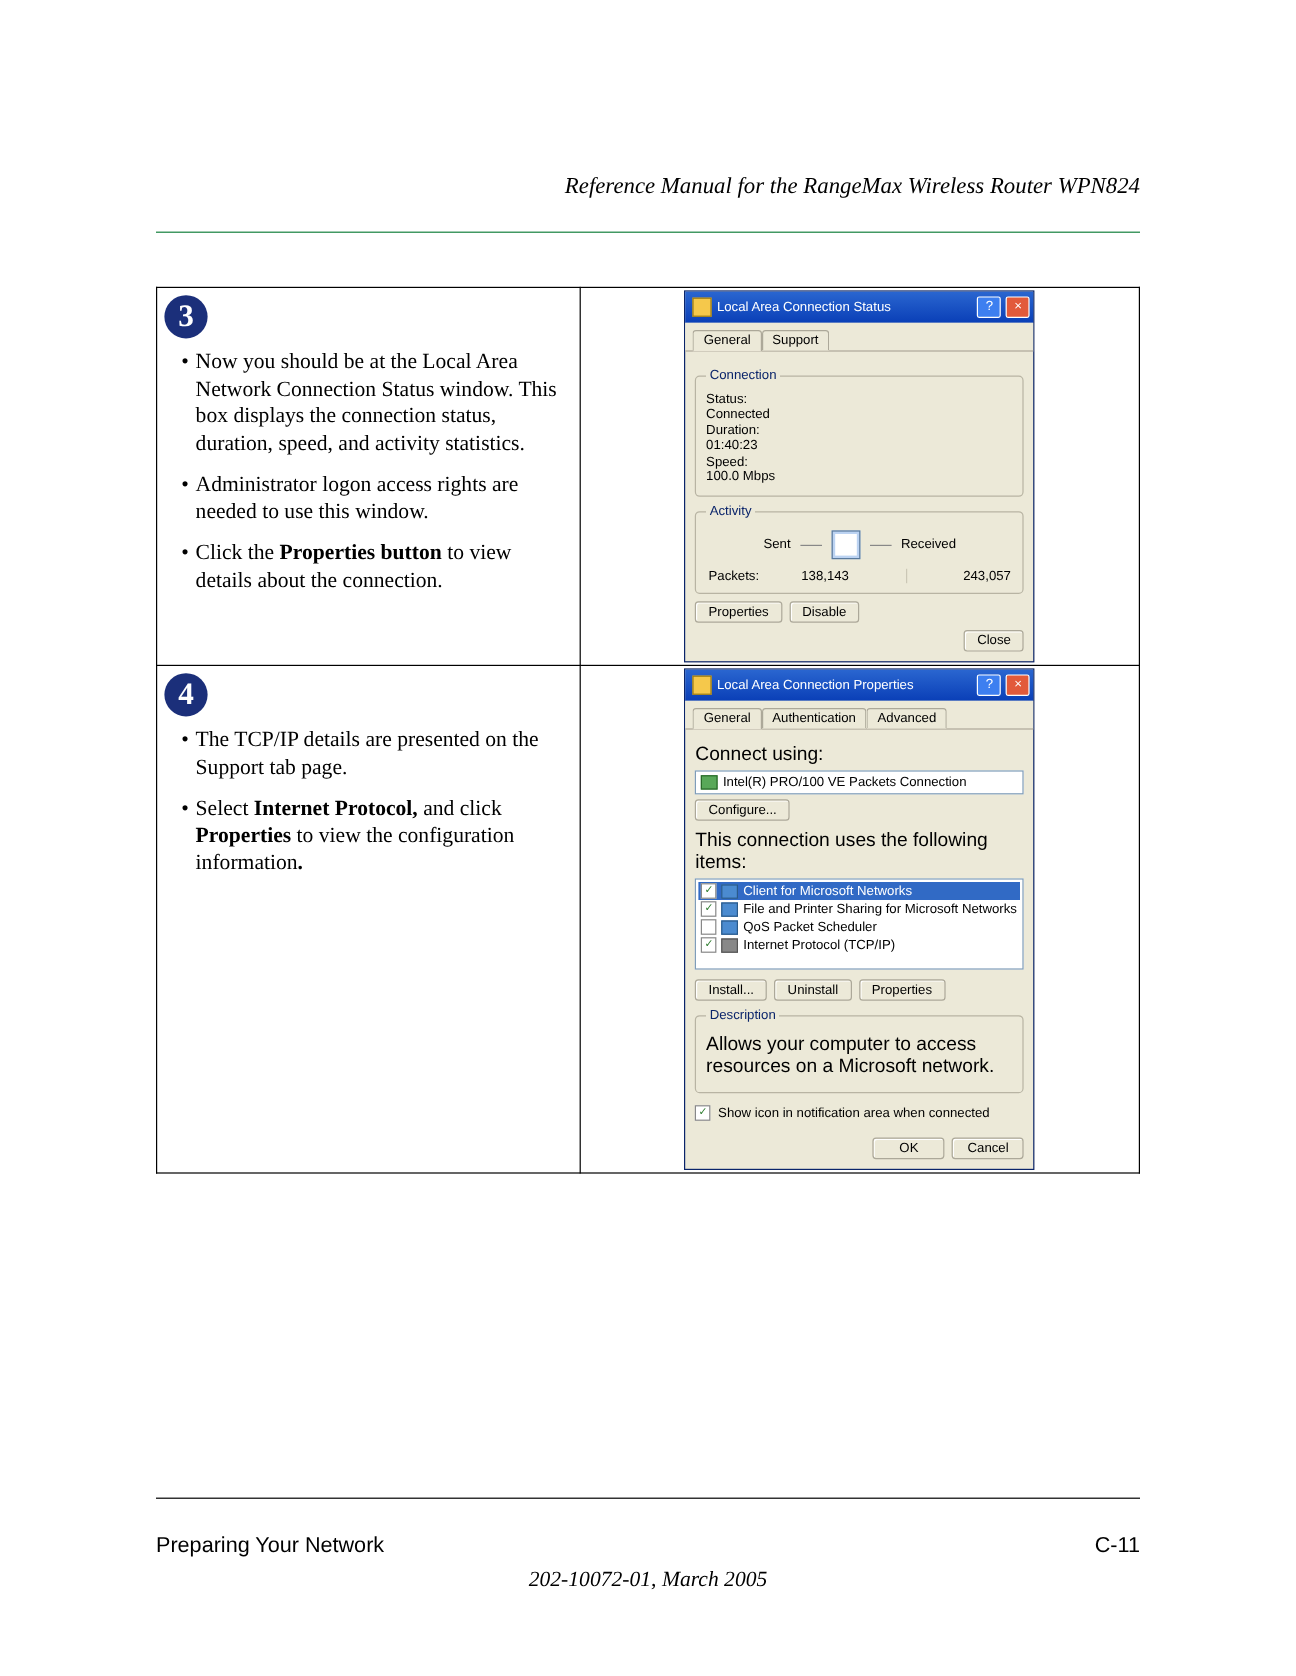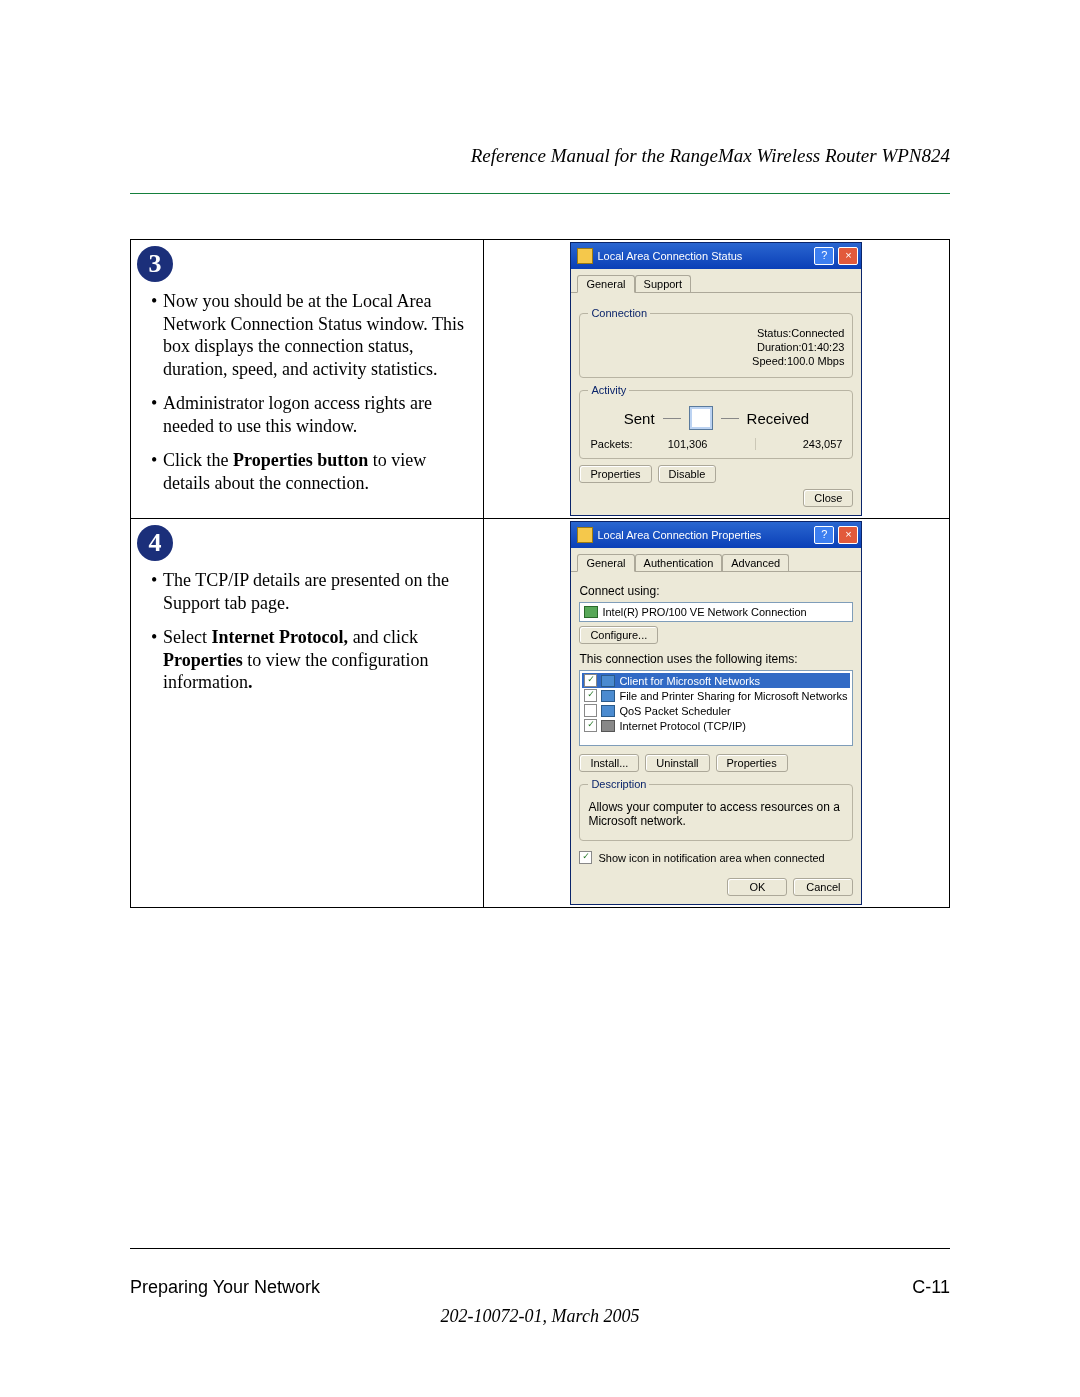--- a/index.html
+++ b/index.html
@@ -126,40 +126,40 @@
     border: 1px solid #b8b4a3;
     border-radius: 4px;
     margin: 6px 0;
     padding: 6px 8px 8px 8px;
   }
   fieldset.xp-group legend {
     font-size: 11px;
     padding: 0 3px;
     color:#0a246a;
   }
-  .kv { display:flex; justify-content:flex-end; margin:2px 0; font-size:11px; }
+  .kv { display:flex; justify-content:center; margin:2px 0; font-size:11px;flex-direction:column; }
   .xp-btn {
     font-family: Tahoma, sans-serif;
     font-size: 11px;
     padding: 2px 10px;
     background:#ece9d8;
     border: 1px solid #aca899;
     border-radius: 3px;
     box-shadow: inset 1px 1px 0 #fff;
     cursor: default;
   }
   .btn-row { display:flex; gap:6px; margin-top:6px; }
   .btn-row.right { justify-content:flex-end; }
   .activity {
     display:flex;
     align-items:center;
     justify-content:center;
     gap:8px;
     margin:4px 0 8px;
-    font-size:15px;
+    font-size:11px;
   }
   .activity .dash { flex:0 0 18px; border-top:1px solid #888; }
   .comp-icon {
     width: 22px; height: 22px;
     background: #bcd3f2;
     border: 1px solid #5a7a9c;
     display:inline-block;
     position: relative;
   }
   .comp-icon::after {
@@ -215,21 +215,21 @@
     border:1px solid #7f9db9;
     background:#fff;
     padding:3px 4px;
     display:flex;
     align-items:center;
     gap:4px;
     font-size:11px;
   }
   .conf-row { display:flex; justify-content:flex-start; margin:4px 0 8px; }
   .desc {
-    font-size: 12px;
+    font-size: 16px;
     margin:4px 0;
   }
   .chkline {
     display:flex;
     align-items:center;
     gap:6px;
     font-size:11px;
     margin:10px 0;
   }
 
@@ -307,21 +307,21 @@
               <legend>Activity</legend>
               <div class="activity">
                 <span>Sent</span>
                 <span class="dash"></span>
                 <span class="comp-icon"></span>
                 <span class="dash"></span>
                 <span>Received</span>
               </div>
               <div class="activity-vals">
                 <span>Packets:</span>
-                <span>101,306</span>
+                <span>138,143</span>
                 <span class="sep"></span>
                 <span>243,057</span>
               </div>
             </fieldset>
             <div class="btn-row">
               <button class="xp-btn">Properties</button>
               <button class="xp-btn">Disable</button>
             </div>
             <div class="btn-row right">
               <button class="xp-btn">Close</button>
@@ -353,21 +353,21 @@
           </div>
           <div class="xp-tabs">
             <div class="xp-tab active">General</div>
             <div class="xp-tab">Authentication</div>
             <div class="xp-tab">Advanced</div>
           </div>
           <div class="xp-body">
             <div class="desc">Connect using:</div>
             <div class="field">
               <span class="mini-icon net-icon"></span>
-              <span>Intel(R) PRO/100 VE Network Connection</span>
+              <span>Intel(R) PRO/100 VE Packets Connection</span>
             </div>
             <div class="conf-row">
               <button class="xp-btn">Configure...</button>
             </div>
             <div class="desc">This connection uses the following items:</div>
             <div class="listbox">
               <div class="li sel">
                 <span class="chk">✓</span>
                 <span class="mini-icon"></span>
                 <span>Client for Microsoft Networks</span>

